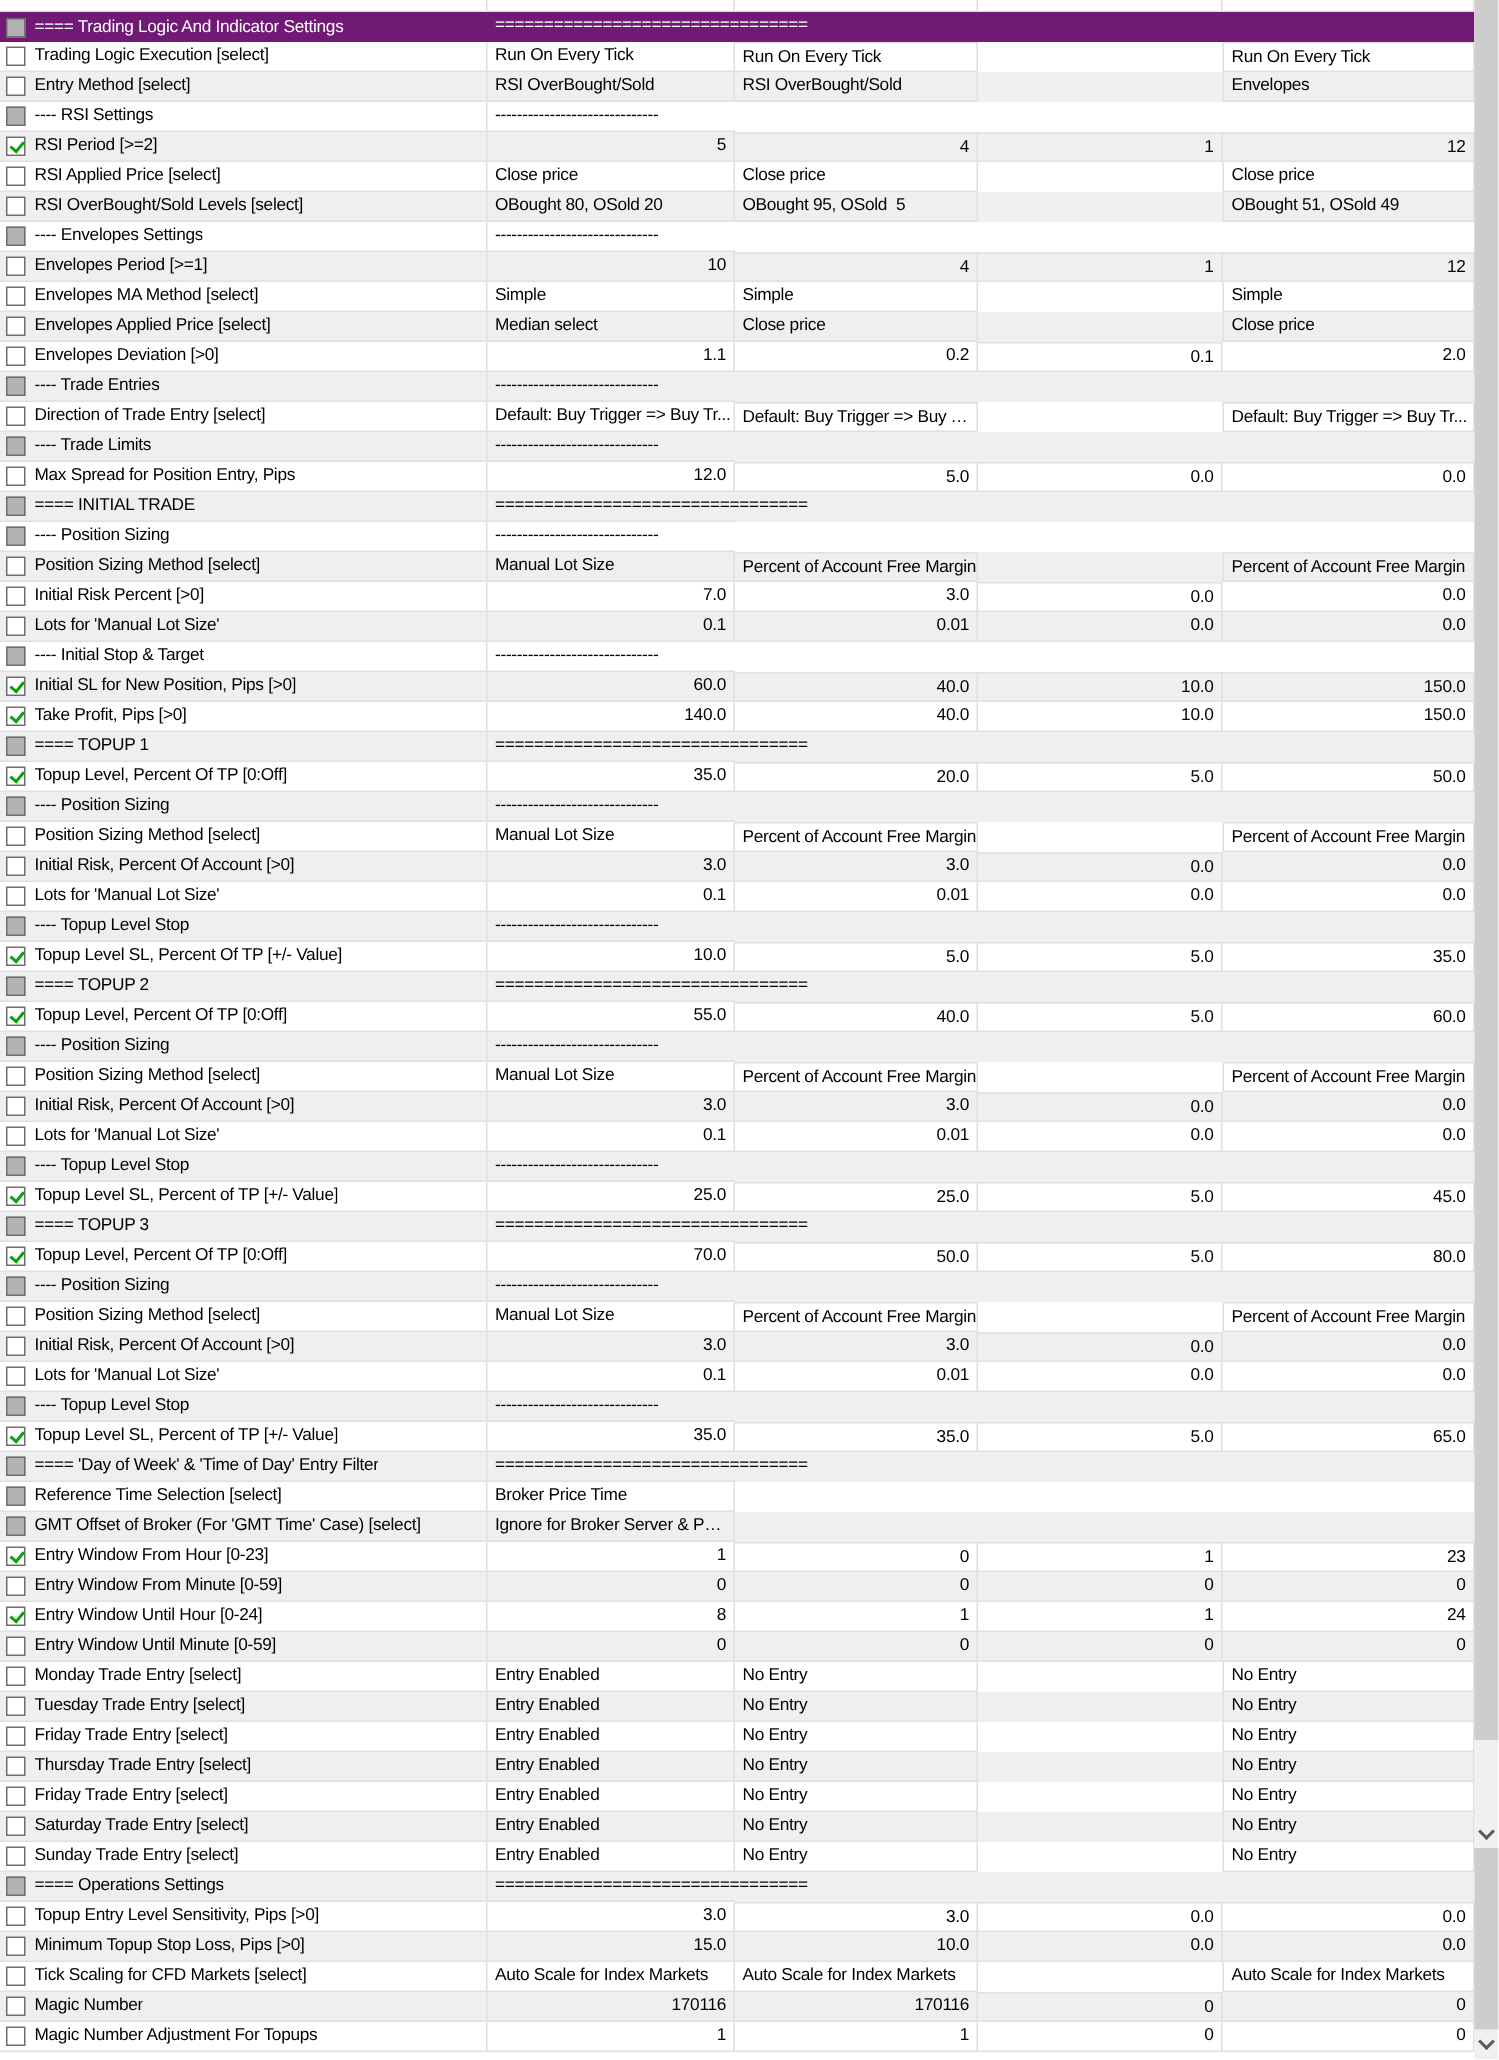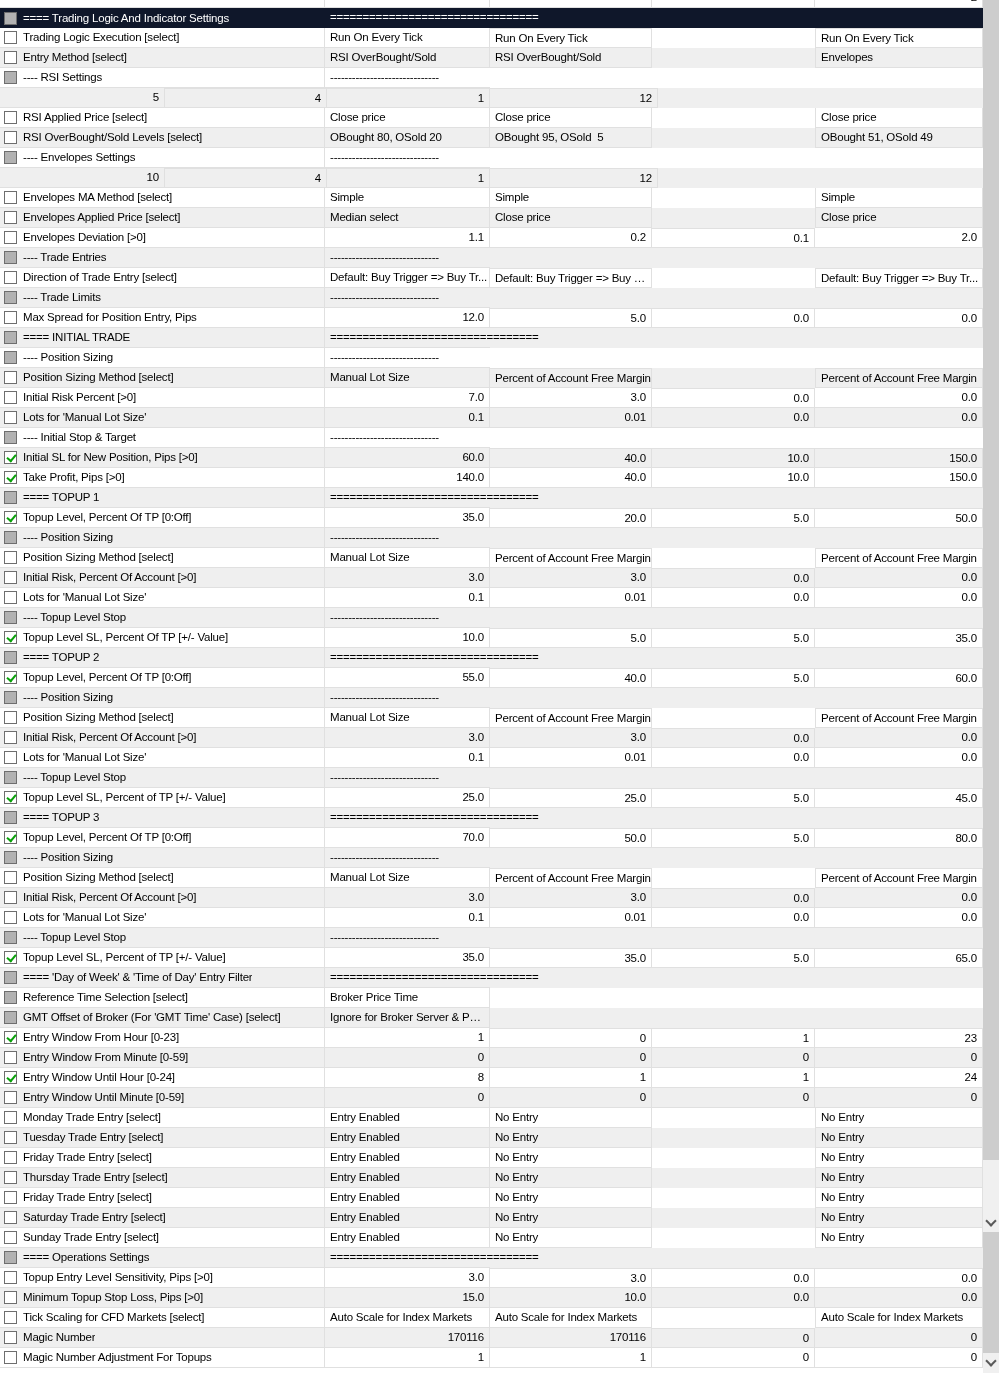--- a/index.html
+++ b/index.html
@@ -3,21 +3,21 @@
 <meta charset="utf-8">
 <style>
   html,body{margin:0;padding:0;}
   .screen{position:relative;width:999px;height:1373px;background:#ffffff;overflow:hidden;
           font-family:"Liberation Sans",sans-serif;}
   .table{position:absolute;left:0;top:0;width:983px;}
   .partial{height:8px;overflow:hidden;position:relative;}
   .partial .row{position:absolute;top:-12px;left:0;}
   .row{display:flex;height:20px;box-sizing:border-box;background:#ffffff;width:983px;}
   .row.gray{background:#efefef;}
-  .row.selected{background:#0f172a;text-align:right;}
+  .row.selected{background:#701a75;text-align:right;}
   .cell{box-sizing:border-box;height:20px;line-height:19px;font-size:11.5px;letter-spacing:-0.2px;
         white-space:pre;overflow:hidden;color:#000;flex-shrink:0;}
   .selected .cell,.selected .plabel{color:#ffffff;}
   .c0{width:325px;display:flex;align-items:center;gap:6px;padding-left:4px;}
   .c1{width:165px;}.c2{width:162px;}.c3{width:163px;}.c4{width:168px;}
   .num{text-align:right;padding-right:5px;}
   .txt{padding-left:5px;text-overflow:ellipsis;}
   .sep{padding-left:5px;overflow:visible;}
   .bb{border-bottom:1px solid #e0e0e0;}
   .br{border-right:1px solid #e0e0e0;}
@@ -80,20 +80,21 @@
           <div class="cell c4 txt bb br bl">Envelopes</div>
         </div>
         <div class="row">
           <div class="cell c0 bb br"><span class="checkbox gray"></span><span class="plabel">---- RSI Settings</span></div>
           <div class="cell c1 sep bb">------------------------------</div>
           <div class="cell c2"></div>
           <div class="cell c3"></div>
           <div class="cell c4"></div>
         </div>
         <div class="row gray">
+          <div class="cell c0 bb br"><span class="checkbox checked"></span><span class="plabel">RSI Period [&gt;=2]</span></div>
           <div class="cell c1 num bb br">5</div>
           <div class="cell c2 num bb br bt">4</div>
           <div class="cell c3 num bb br bt">1</div>
           <div class="cell c4 num bb br bt">12</div>
         </div>
         <div class="row">
           <div class="cell c0 bb br"><span class="checkbox unchecked"></span><span class="plabel">RSI Applied Price [select]</span></div>
           <div class="cell c1 txt bb br">Close price</div>
           <div class="cell c2 txt bb br">Close price</div>
           <div class="cell c3"></div>
@@ -107,20 +108,21 @@
           <div class="cell c4 txt bb br bl">OBought 51, OSold 49</div>
         </div>
         <div class="row">
           <div class="cell c0 bb br"><span class="checkbox gray"></span><span class="plabel">---- Envelopes Settings</span></div>
           <div class="cell c1 sep bb">------------------------------</div>
           <div class="cell c2"></div>
           <div class="cell c3"></div>
           <div class="cell c4"></div>
         </div>
         <div class="row gray">
+          <div class="cell c0 bb br"><span class="checkbox unchecked"></span><span class="plabel">Envelopes Period [&gt;=1]</span></div>
           <div class="cell c1 num bb br">10</div>
           <div class="cell c2 num bb br bt">4</div>
           <div class="cell c3 num bb br bt">1</div>
           <div class="cell c4 num bb br bt">12</div>
         </div>
         <div class="row">
           <div class="cell c0 bb br"><span class="checkbox unchecked"></span><span class="plabel">Envelopes MA Method [select]</span></div>
           <div class="cell c1 txt bb br">Simple</div>
           <div class="cell c2 txt bb br">Simple</div>
           <div class="cell c3"></div>

